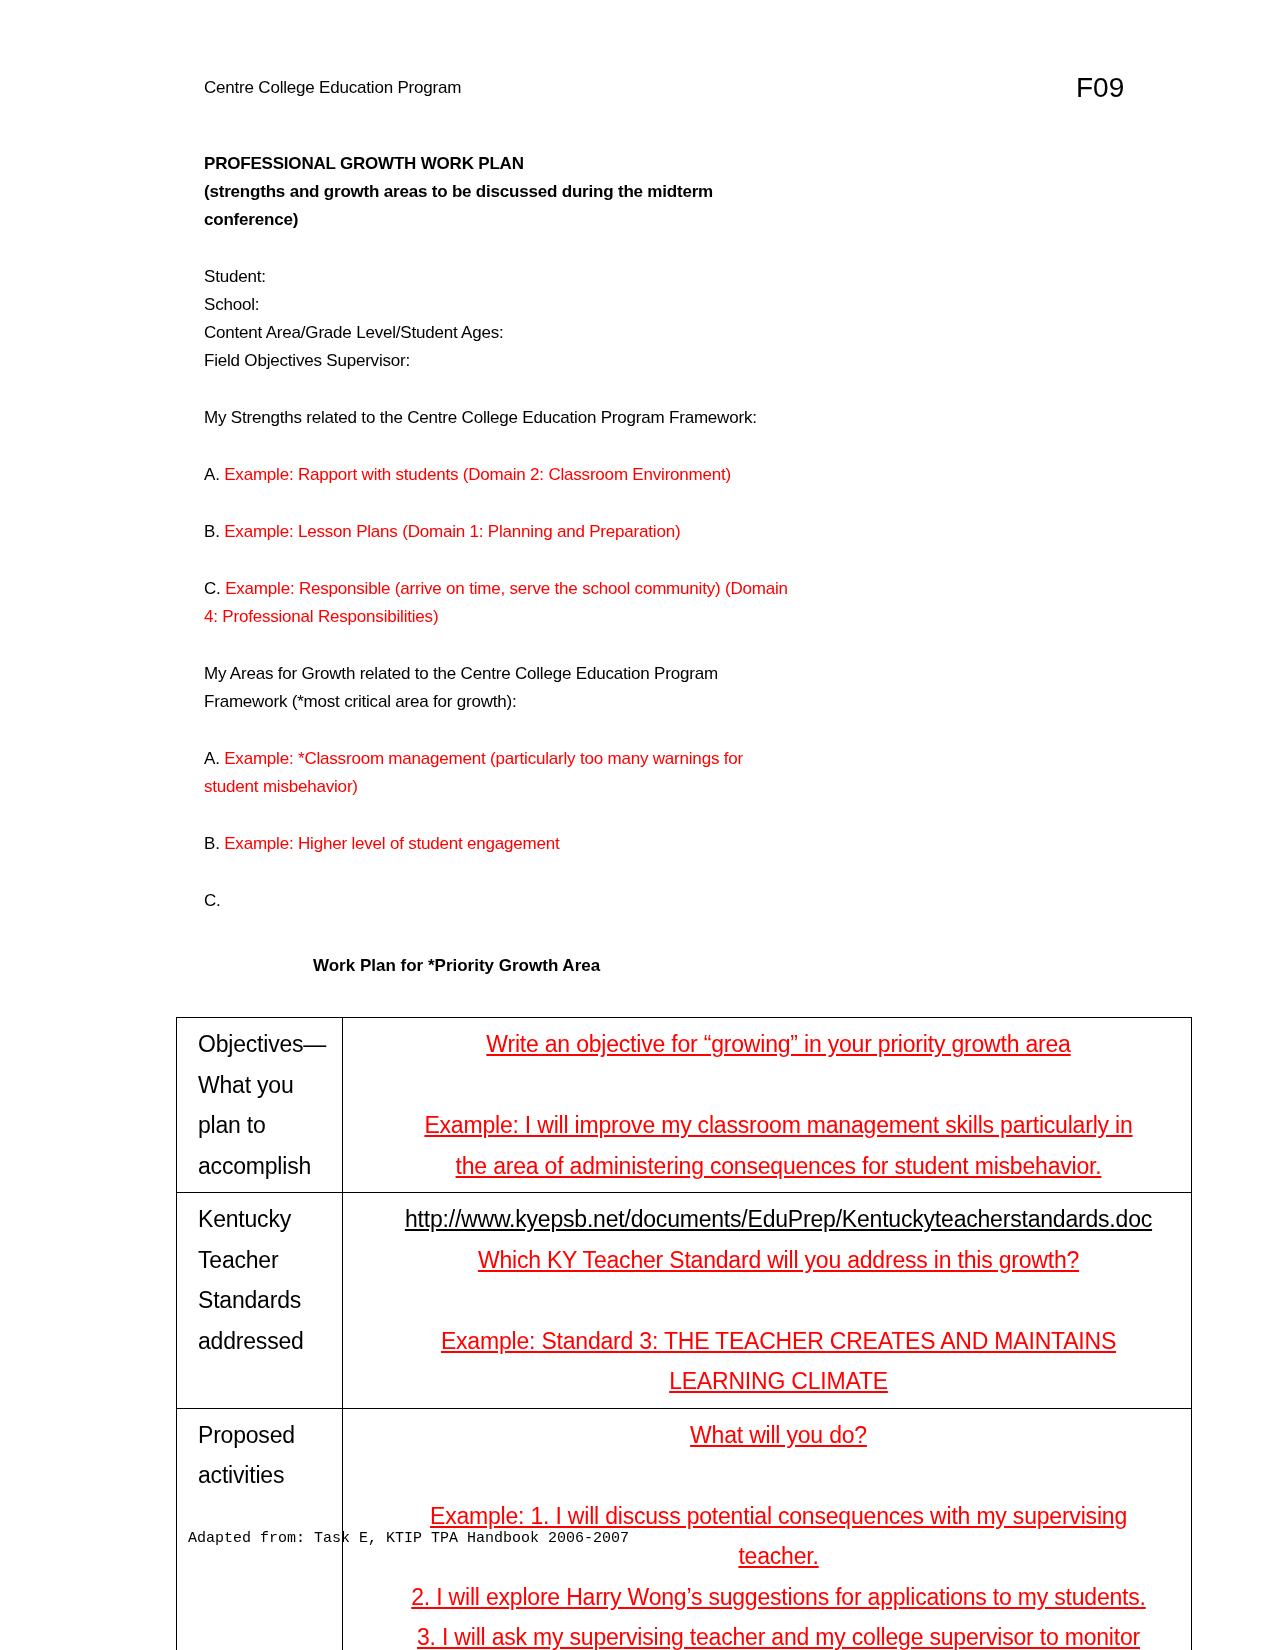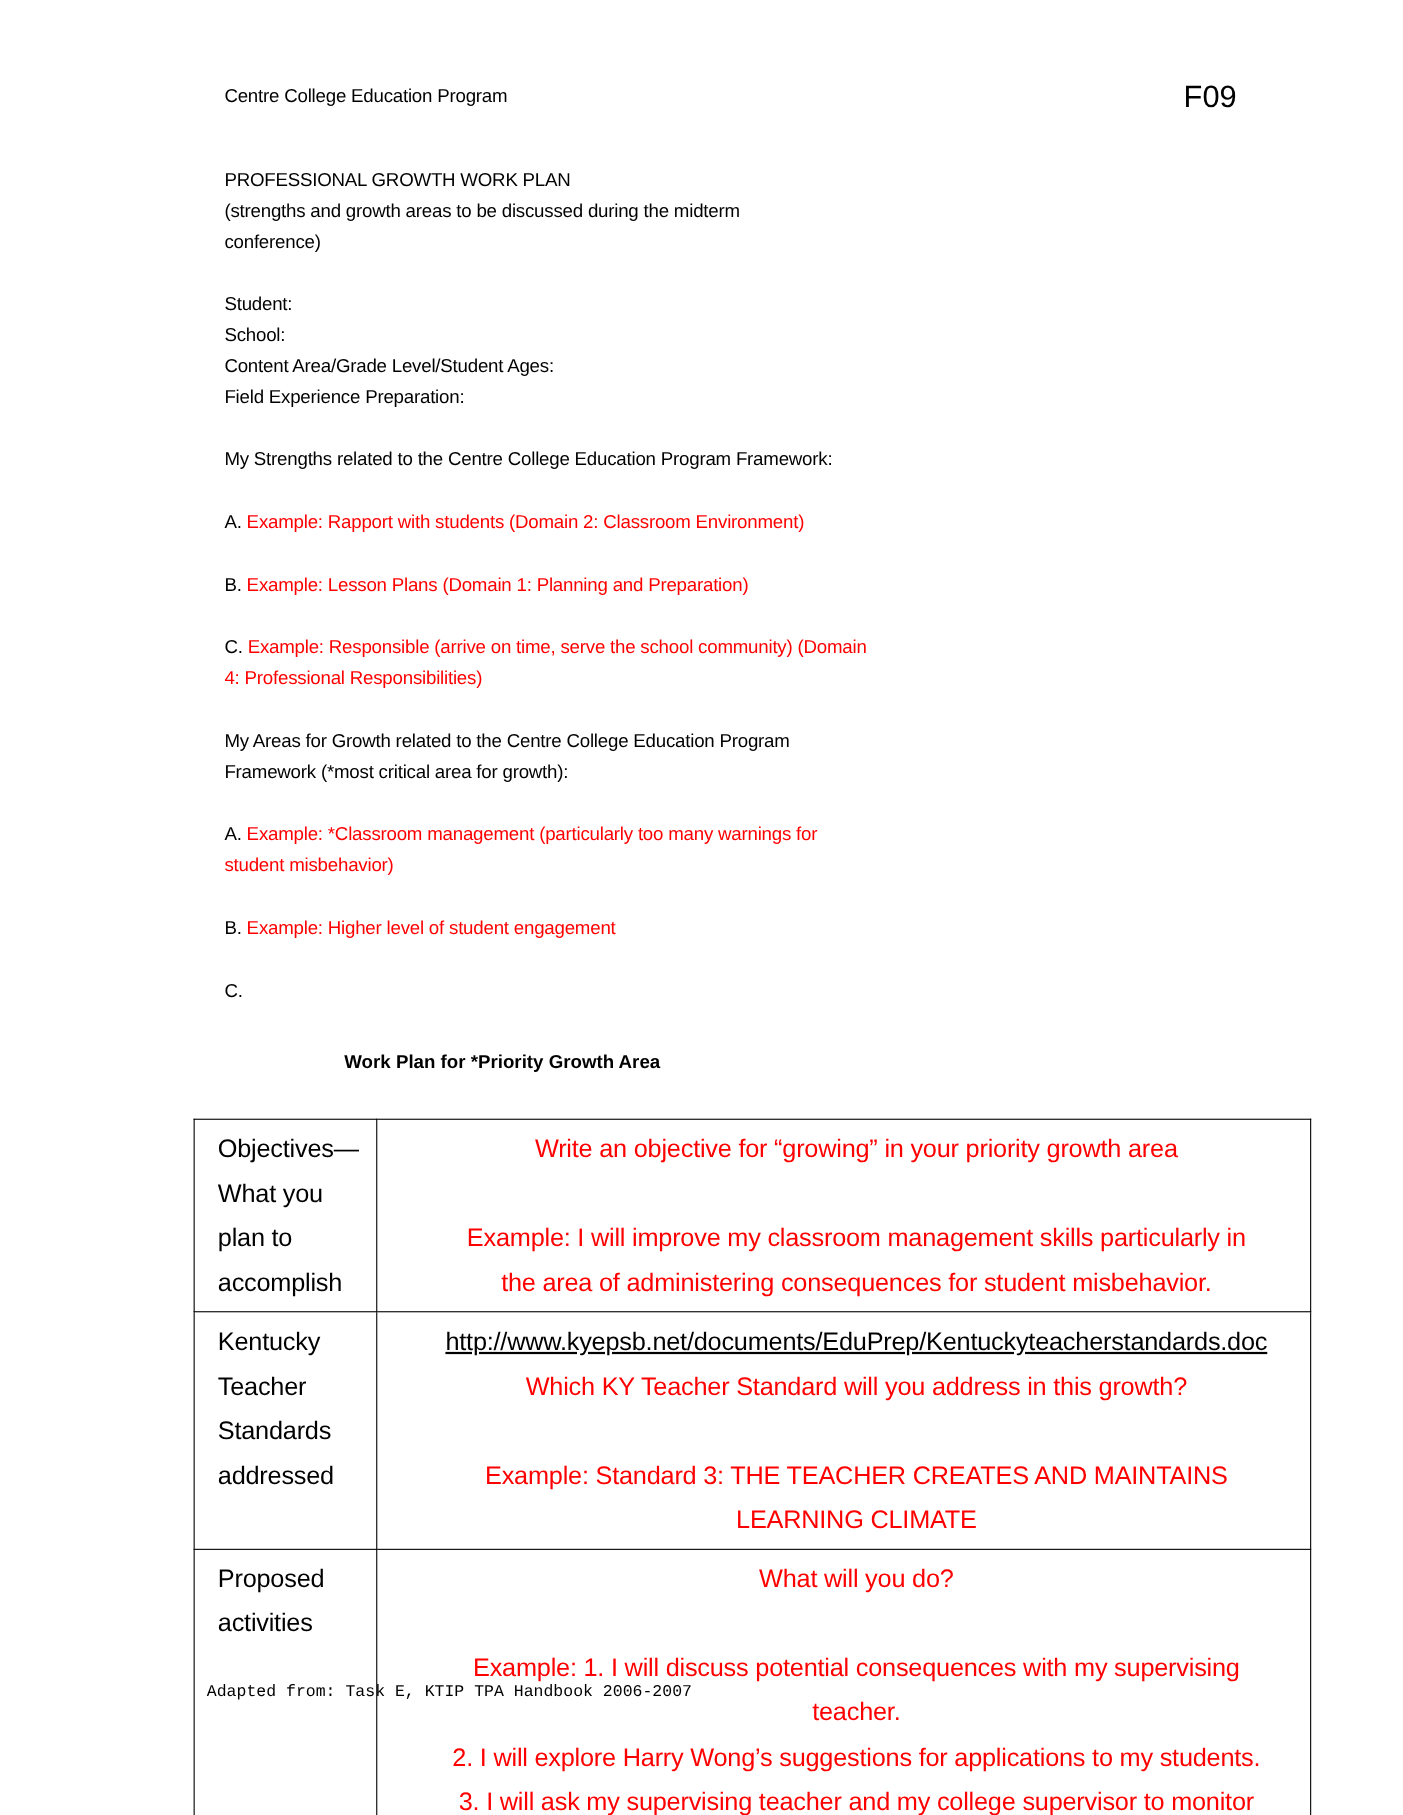--- a/index.html
+++ b/index.html
@@ -1,46 +1,46 @@
 <!DOCTYPE html>
 <html><head>
 <meta charset="utf-8">
 <style>
   html, body { margin:0; padding:0; background:#fff; }
   body { width:1275px; height:1650px; position:relative; overflow:hidden;
          font-family:"Liberation Sans", sans-serif; color:#000; }
   .ln { position:absolute; left:204px; font-size:17px; line-height:28px; white-space:nowrap; letter-spacing:-0.2px; }
-  .b { font-weight:normal; }
+  .b { font-weight:bold; }
   .red { color:#ff0000;text-align:center; }
   #f09 { position:absolute; left:1076px; top:74px; font-size:28px; line-height:28px; }
   #wp-title { position:absolute; left:313px; top:952px; font-size:17px; font-weight:bold; line-height:28px; white-space:nowrap; }
   table { position:absolute; left:176px; top:1017px; width:1016px; border-collapse:collapse; font-size:23px; line-height:28.5px; letter-spacing:-0.2px; }
   td { border:1.5px solid #000; vertical-align:top; padding:0 0 0 9px; }
   td.lbl { width:156px; }
-  td.cnt { padding-left:27px; padding-right:4px; }
+  td.cnt { padding-left:27px; padding-right:4px;text-decoration:underline; }
   td p { margin:12px; }
   .gap { height:28.5px; }
   a.link { color:#000000; text-decoration:underline; }
   #footer { position:absolute; left:188px; top:1525px; font-family:Liberation Mono, monospace; font-size:15px; line-height:28px; white-space:nowrap; }
 </style>
 </head>
 <body>
 
 <div>
   <div class="ln" style="top:74px">Centre College Education Program</div>
   <div id="f09">F09</div>
 
   <div class="ln b" style="top:150px">PROFESSIONAL GROWTH WORK PLAN</div>
   <div class="ln b" style="top:178px">(strengths and growth areas to be discussed during the midterm</div>
   <div class="ln b" style="top:206px">conference)</div>
 
   <div class="ln" style="top:263px">Student:</div>
   <div class="ln" style="top:291px">School:</div>
   <div class="ln" style="top:319px">Content Area/Grade Level/Student Ages:</div>
-  <div class="ln" style="top:347px">Field Experience Preparation:</div>
+  <div class="ln" style="top:347px">Field Objectives Supervisor:</div>
 
   <div class="ln" style="top:404px">My Strengths related to the Centre College Education Program Framework:</div>
 
   <div class="ln" style="top:461px">
     <span>A.</span>
     <span class="red">Example: Rapport with students (Domain 2: Classroom Environment)</span>
   </div>
   <div class="ln" style="top:518px">
     <span>B.</span>
     <span class="red">Example: Lesson Plans (Domain 1: Planning and Preparation)</span>

